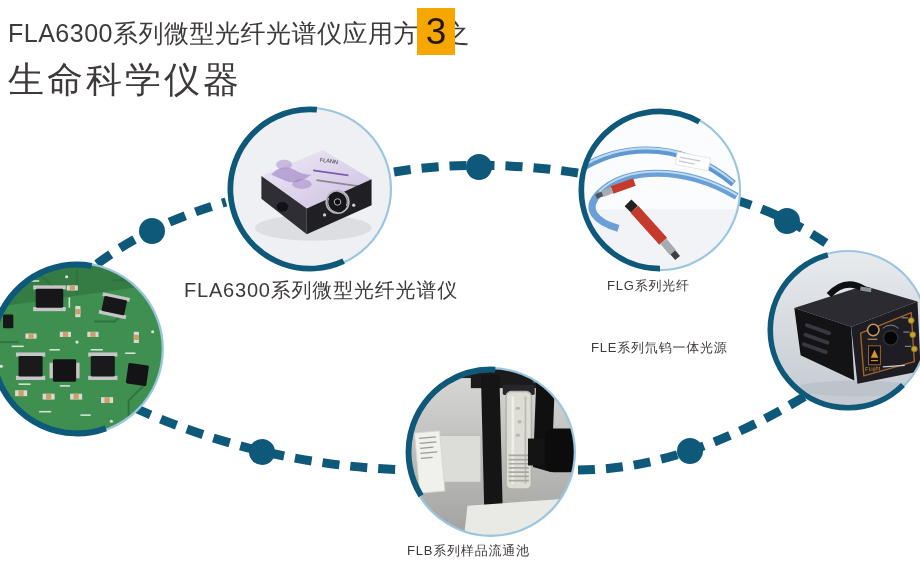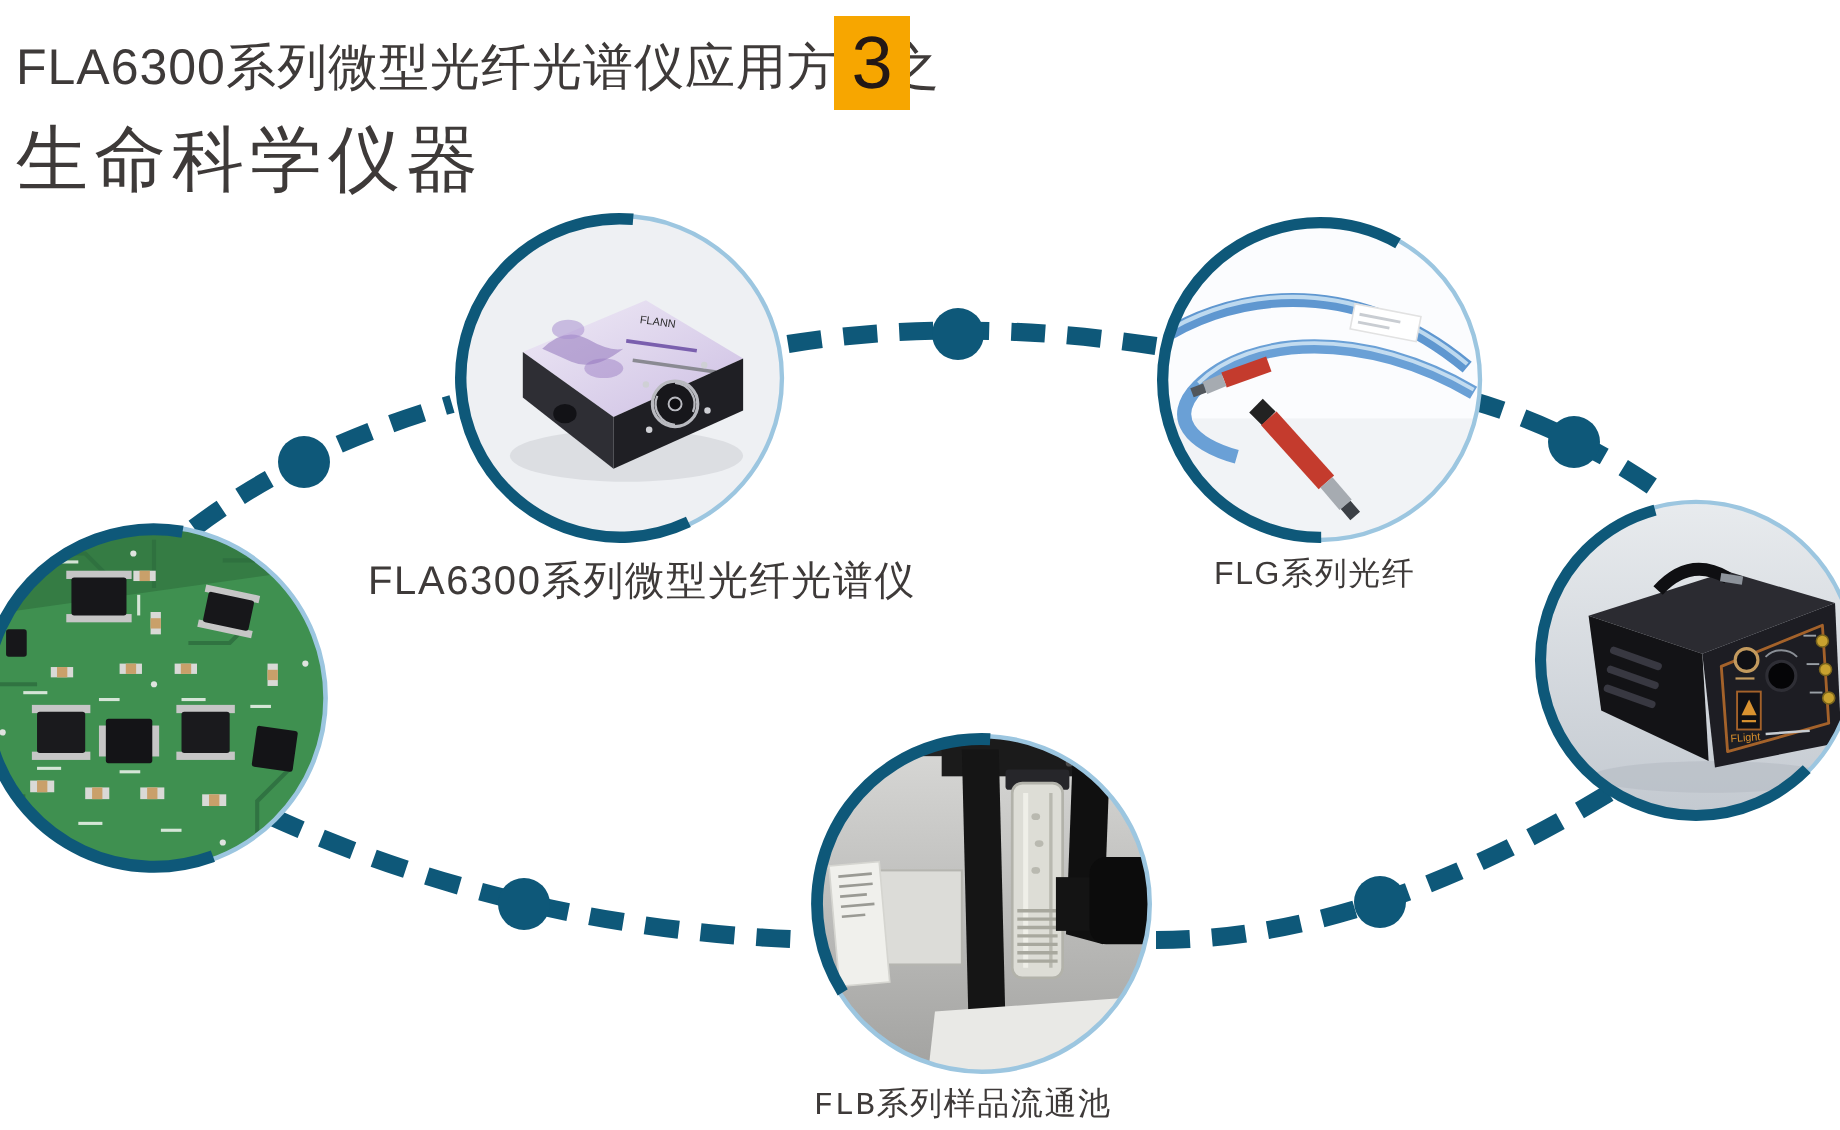--- a/index.html
+++ b/index.html
@@ -15,26 +15,26 @@
   }
   .subtitle{position:absolute; left:8px; top:56px; font-size:36px; letter-spacing:3px; white-space:nowrap;}
   
   .overlay{position:absolute; left:0; top:0; z-index:1;}
   
   .node{position:absolute; z-index:2;}
   .photo{position:absolute; left:3px; top:3px; right:3px; bottom:3px; border-radius:50%; overflow:hidden; background:#f4f5f6;}
   .photo svg{display:block; width:100%; height:100%;}
   .ring{position:absolute; left:0; top:0; width:100%; height:100%; pointer-events:none;}
   
-  .caption{position:absolute; z-index:3; font-size:16px; letter-spacing:.8px; white-space:nowrap; color:#3e3a39;}
+  .caption{position:absolute; z-index:3; font-size:13px; letter-spacing:.8px; white-space:nowrap; color:#3e3a39;}
   #cap-spectrometer{left:184px; top:277px; font-size:20px;}
   #cap-fiber{left:607px; top:277px;}
   #cap-controller{left:162px; top:339px;}
   #cap-lightsource{left:591px; top:339px;}
-  #cap-flowcell{left:407px; top:542px;font-family:Liberation Mono, monospace;}
+  #cap-flowcell{left:407px; top:542px;}
 </style>
 </head>
 <body>
 
 <div id="stage">
 
   <div class="title-line">FLA6300系列微型光纤光谱仪应用方案之</div>
   <div class="badge">3</div>
   <div class="subtitle">生命科学仪器</div>
 
@@ -336,15 +336,16 @@
       </svg>
     </div>
     <svg class="ring" viewBox="0 0 100 100">
       <circle cx="50" cy="50" r="48.2" fill="none" stroke="#9cc6e0" stroke-width="1.3"></circle>
       <circle cx="50" cy="50" r="47.4" fill="none" stroke="#0e5879" stroke-width="3.4" pathLength="360" stroke-dasharray="125 235" transform="rotate(148 50 50)"></circle>
     </svg>
   </div>
 
   <div class="caption" id="cap-spectrometer">FLA6300系列微型光纤光谱仪</div>
   <div class="caption" id="cap-fiber">FLG系列光纤</div>
+  <div class="caption" id="cap-lightsource">FLE系列氘钨一体光源</div>
   <div class="caption" id="cap-flowcell">FLB系列样品流通池</div>
 
 </div>
 
 </body></html>

